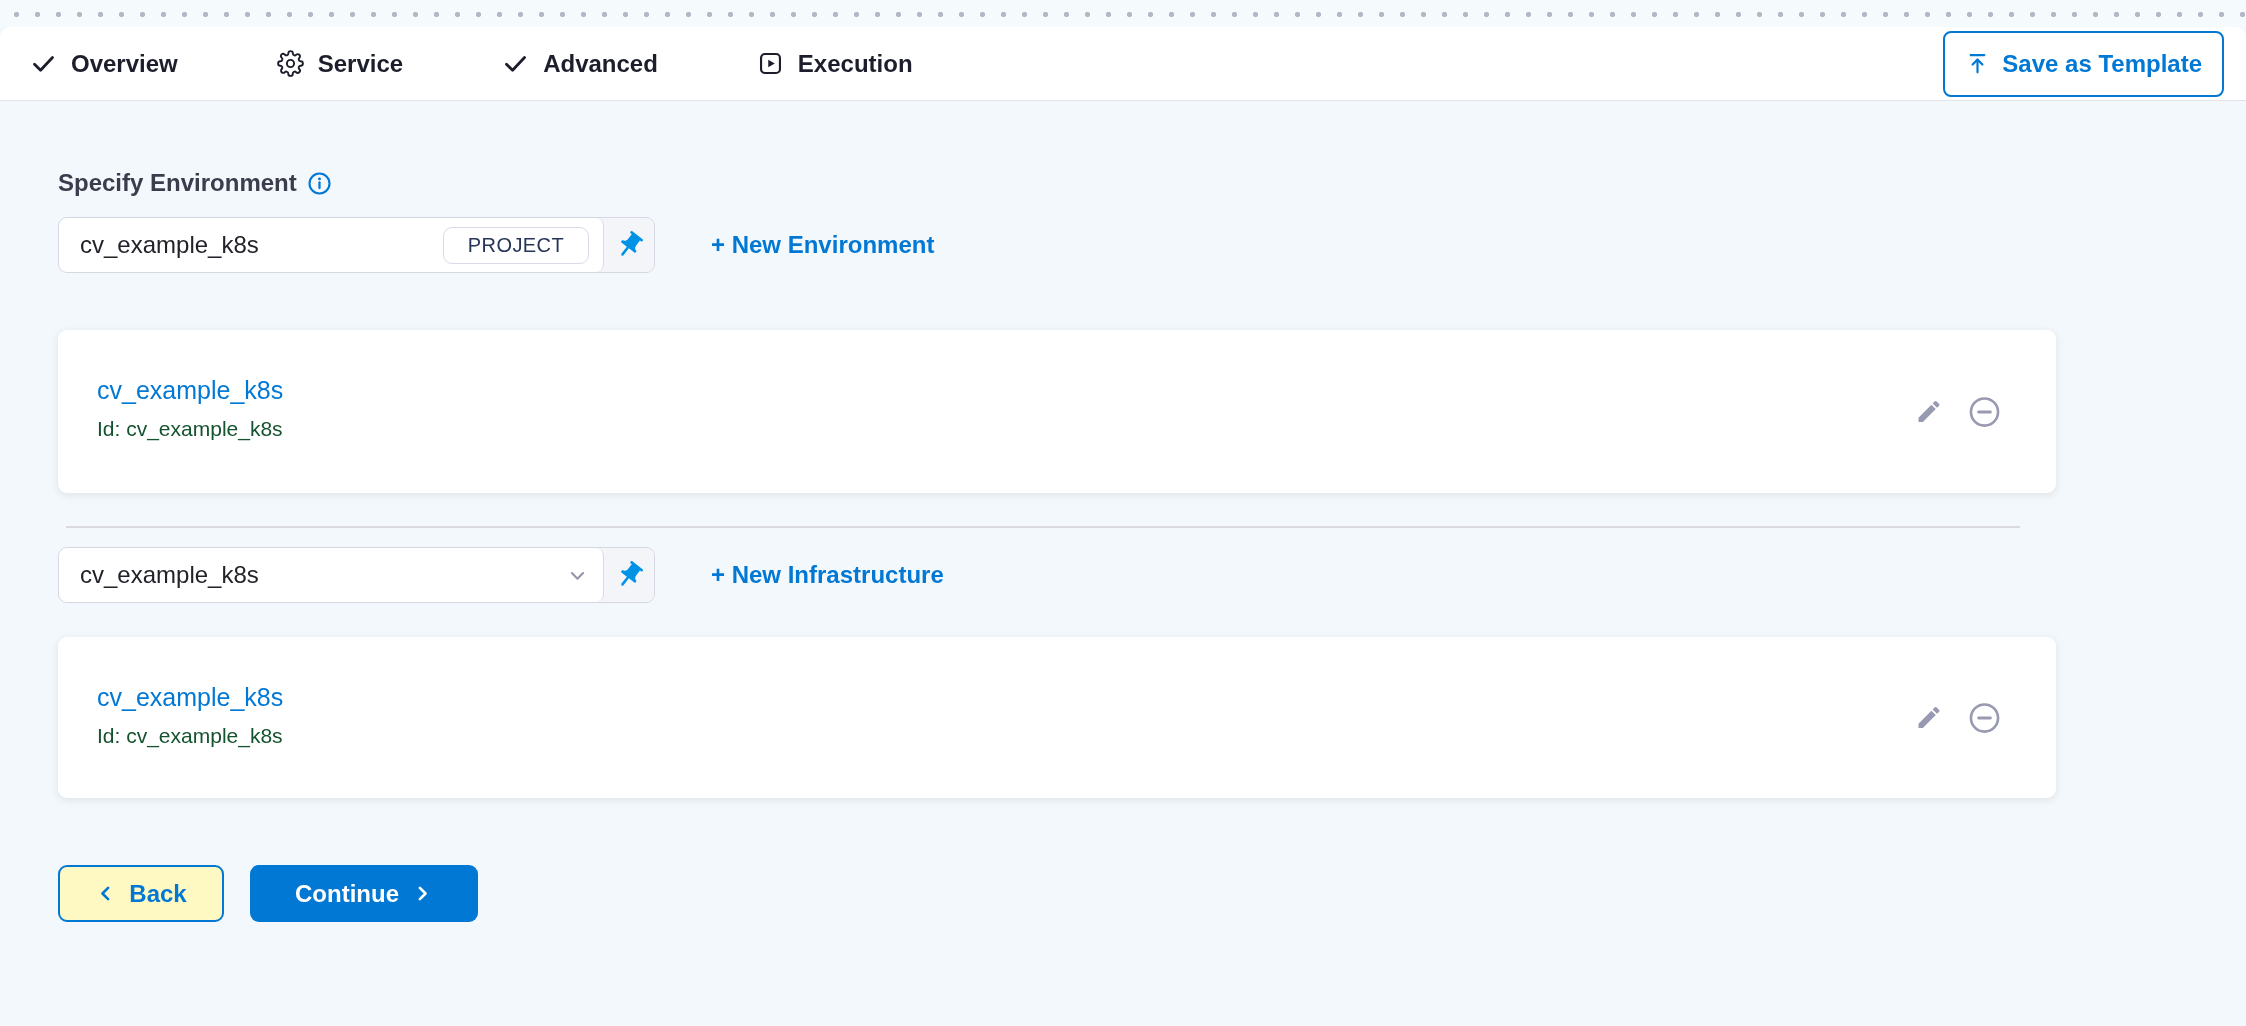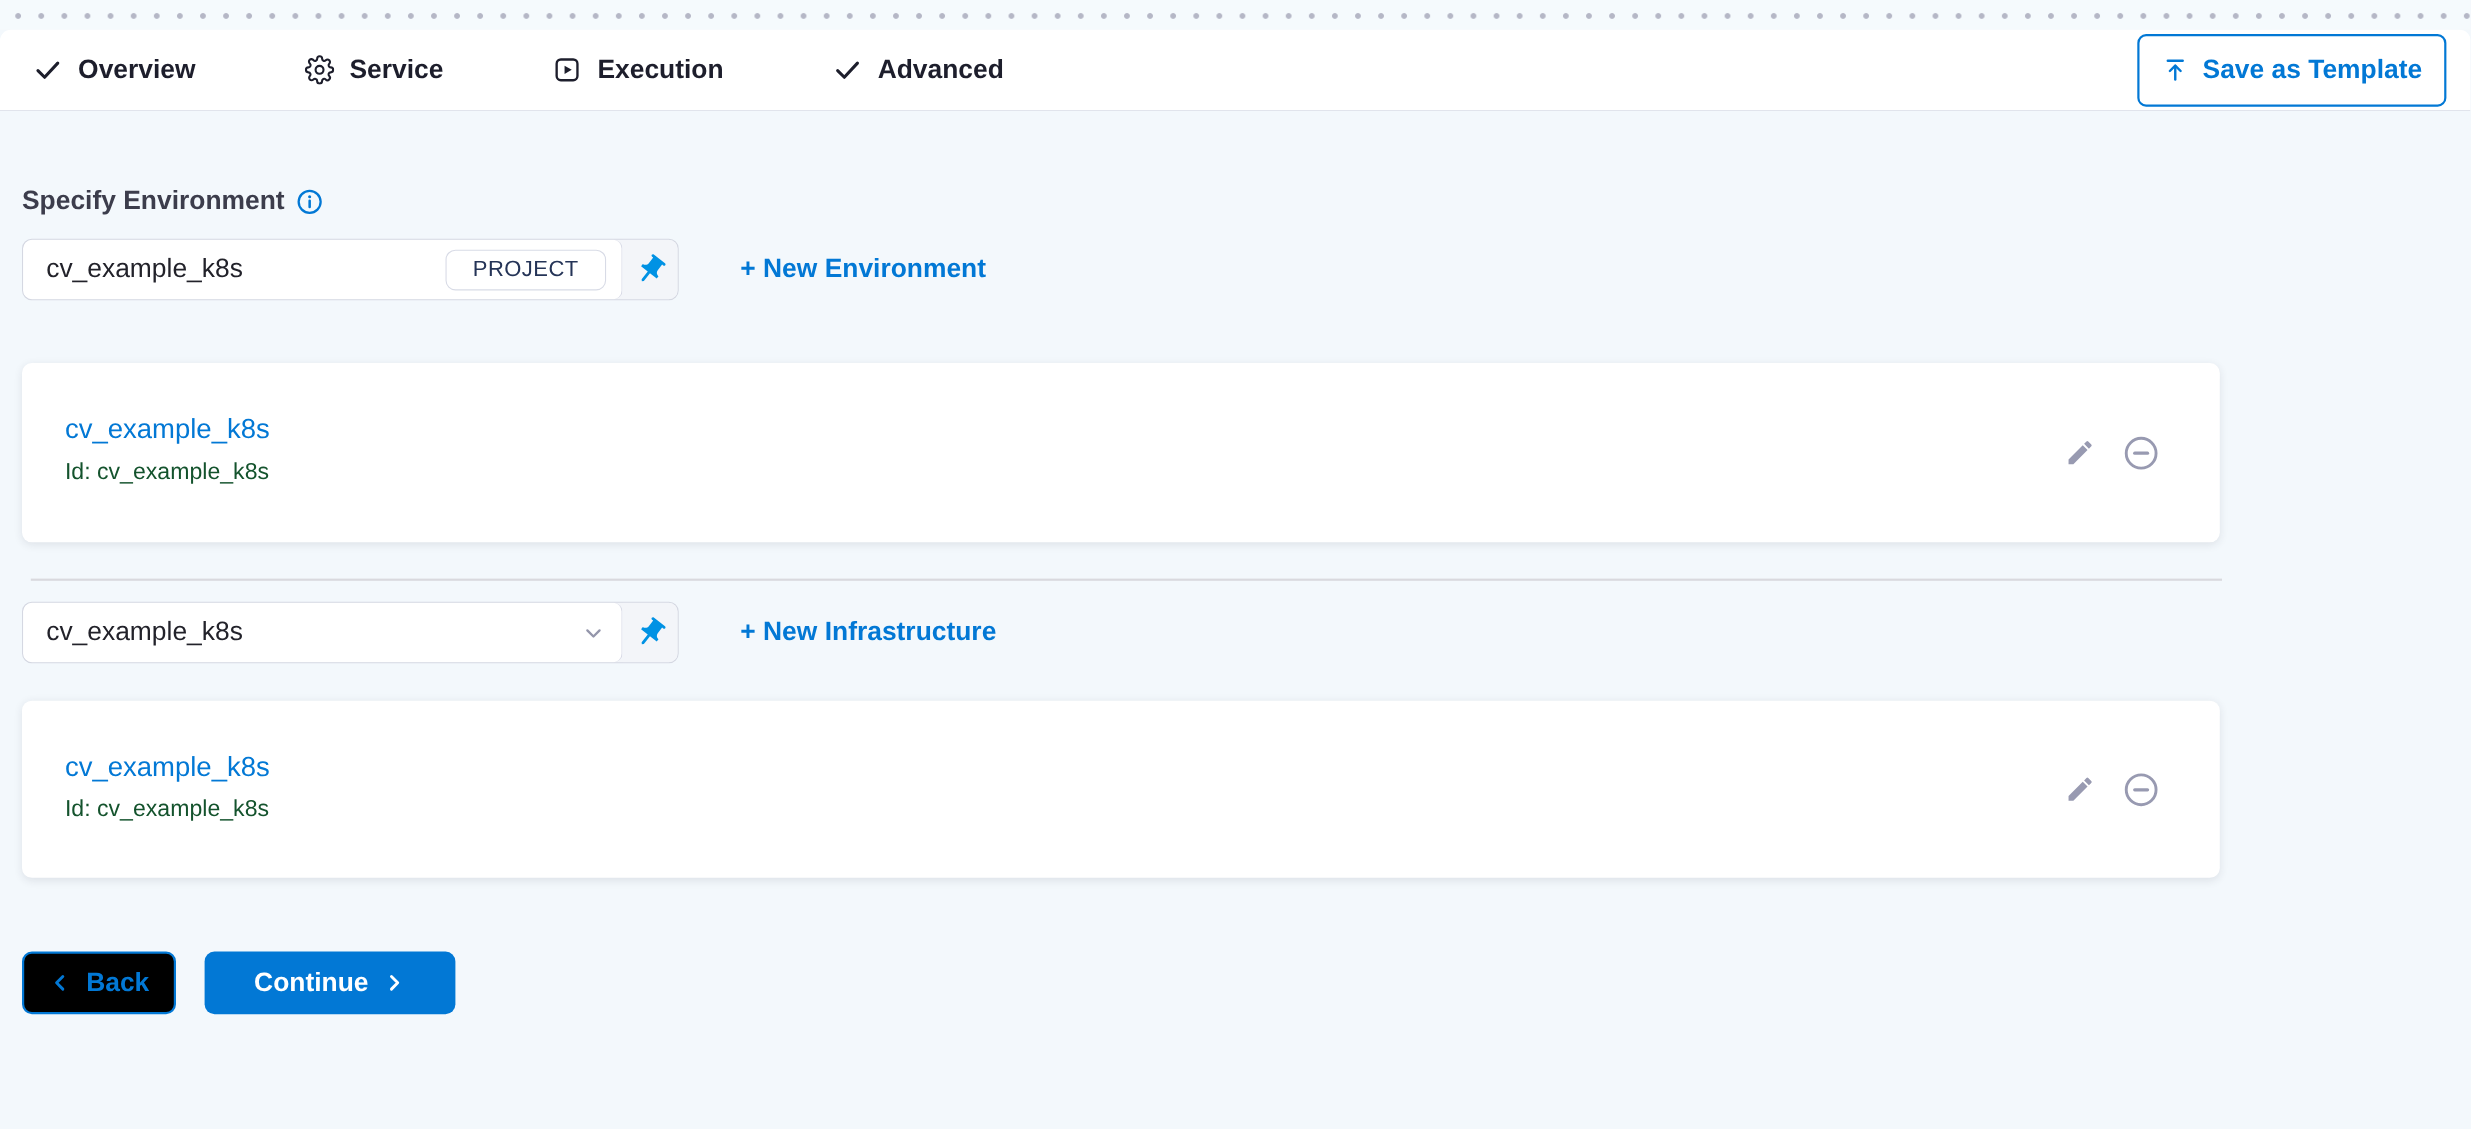--- a/index.html
+++ b/index.html
@@ -53,21 +53,21 @@
     position:absolute; right:22px; top:50%; transform:translateY(-50%);
     display:flex; align-items:center; gap:12px;
     height:66px; padding:0 20px;
     background:#fff;
     border:2px solid #0278d5; border-radius:8px;
     color:#0278d5; font-weight:700; font-size:24px;
     font-family:inherit; cursor:pointer; white-space:nowrap;
   }
   .save-template svg { width:25px; height:25px; }
 
-  .content { padding:0 20px; position:relative; }
+  .content { padding:0 20px; position:relative;margin-left:38px; }
 
   .section-head {
     display:flex; align-items:center; gap:10px;
     margin-top:67px; position:relative; height:30px;
   }
   .section-label { font-size:24px; font-weight:600; color:#3c3d4c; }
   .info-icon { width:25px; height:25px; display:inline-flex; cursor:pointer; }
   .info-icon svg { width:100%; height:100%; }
 
   .toggle-group {
@@ -139,21 +139,21 @@
   .divider { height:2px; background:#d9d9de; margin:33px 206px 0 8px; border:none; }
 
   .section-head.infra { margin-top:37px; }
 
   .footer { margin-top:67px; display:flex; gap:26px; align-items:center; }
   .btn {
     height:57px; border-radius:9px; font-family:inherit;
     font-weight:700; font-size:24px; cursor:pointer;
     display:flex; align-items:center; justify-content:center; gap:13px;
   }
-  .btn-back { width:140px; background:#000000; border:2px solid #0278d5; color:#0278d5;text-align:right; }
+  .btn-back { width:166px; background:#fef9c3; border:2px solid #0278d5; color:#0278d5;text-align:right; }
   .btn-continue { width:228px; background:#0278d5; border:none; color:#fff; }
   .btn svg { width:21px; height:21px; }
 </style>
 </head>
 <body>
 
 <div class="top-strip"></div>
 
 <div class="tabbar">
 
@@ -173,34 +173,34 @@
         <path d="M19.4 15a1.7 1.7 0 0 0 .34 1.87l.06.06a2 2 0 1 1-2.83 2.83l-.06-.06a1.7 1.7 0 0 0-1.87-.34 1.7 1.7 0 0 0-1 1.55V21a2 2 0 1 1-4 0v-.09a1.7 1.7 0 0 0-1.11-1.55 1.7 1.7 0 0 0-1.87.34l-.06.06a2 2 0 1 1-2.83-2.83l.06-.06a1.7 1.7 0 0 0 .34-1.87 1.7 1.7 0 0 0-1.55-1H3a2 2 0 1 1 0-4h.09a1.7 1.7 0 0 0 1.55-1.11 1.7 1.7 0 0 0-.34-1.87l-.06-.06A2 2 0 1 1 7.07 4.2l.06.06a1.7 1.7 0 0 0 1.87.34h.09a1.7 1.7 0 0 0 1-1.55V3a2 2 0 1 1 4 0v.09a1.7 1.7 0 0 0 1 1.55 1.7 1.7 0 0 0 1.87-.34l.06-.06a2 2 0 1 1 2.83 2.83l-.06.06a1.7 1.7 0 0 0-.34 1.87V9a1.7 1.7 0 0 0 1.55 1H21a2 2 0 1 1 0 4h-.09a1.7 1.7 0 0 0-1.55 1z"></path>
       </svg>
     </span>
     <span>Service</span>
   </div>
 
 
   <div class="tab">
     <span class="ticon">
       <svg viewBox="0 0 24 24" fill="none">
+          <path d="M4 12.6l5.4 5.4L20 6.6" stroke="#1d1e2c" stroke-width="2.5" stroke-linecap="round" stroke-linejoin="round"></path>
+        </svg>
+    </span>
+    <span>Advanced</span>
+  </div>
+
+  <div class="tab">
+    <span class="ticon">
+      <svg viewBox="0 0 24 24" fill="none">
         <rect x="3.6" y="3.6" width="16.8" height="16.8" rx="3.4" stroke="#1d1e2c" stroke-width="1.9"></rect>
         <path d="M10 8.6v6.8l5.8-3.4z" fill="#1d1e2c"></path>
       </svg>
     </span>
     <span>Execution</span>
-  </div>
-
-  <div class="tab">
-    <span class="ticon">
-      <svg viewBox="0 0 24 24" fill="none">
-          <path d="M4 12.6l5.4 5.4L20 6.6" stroke="#1d1e2c" stroke-width="2.5" stroke-linecap="round" stroke-linejoin="round"></path>
-        </svg>
-    </span>
-    <span>Advanced</span>
   </div>
 
   <button class="save-template">
     <svg viewBox="0 0 24 24" fill="none" stroke="#0278d5" stroke-width="2.1" stroke-linecap="round" stroke-linejoin="round">
       <path d="M5.5 4h13"></path>
         <path d="M12 20.5V8.6"></path>
         <path d="M7.3 13l4.7-4.7 4.7 4.7"></path>
     </svg>
     <span>Save as Template</span>
   </button>

